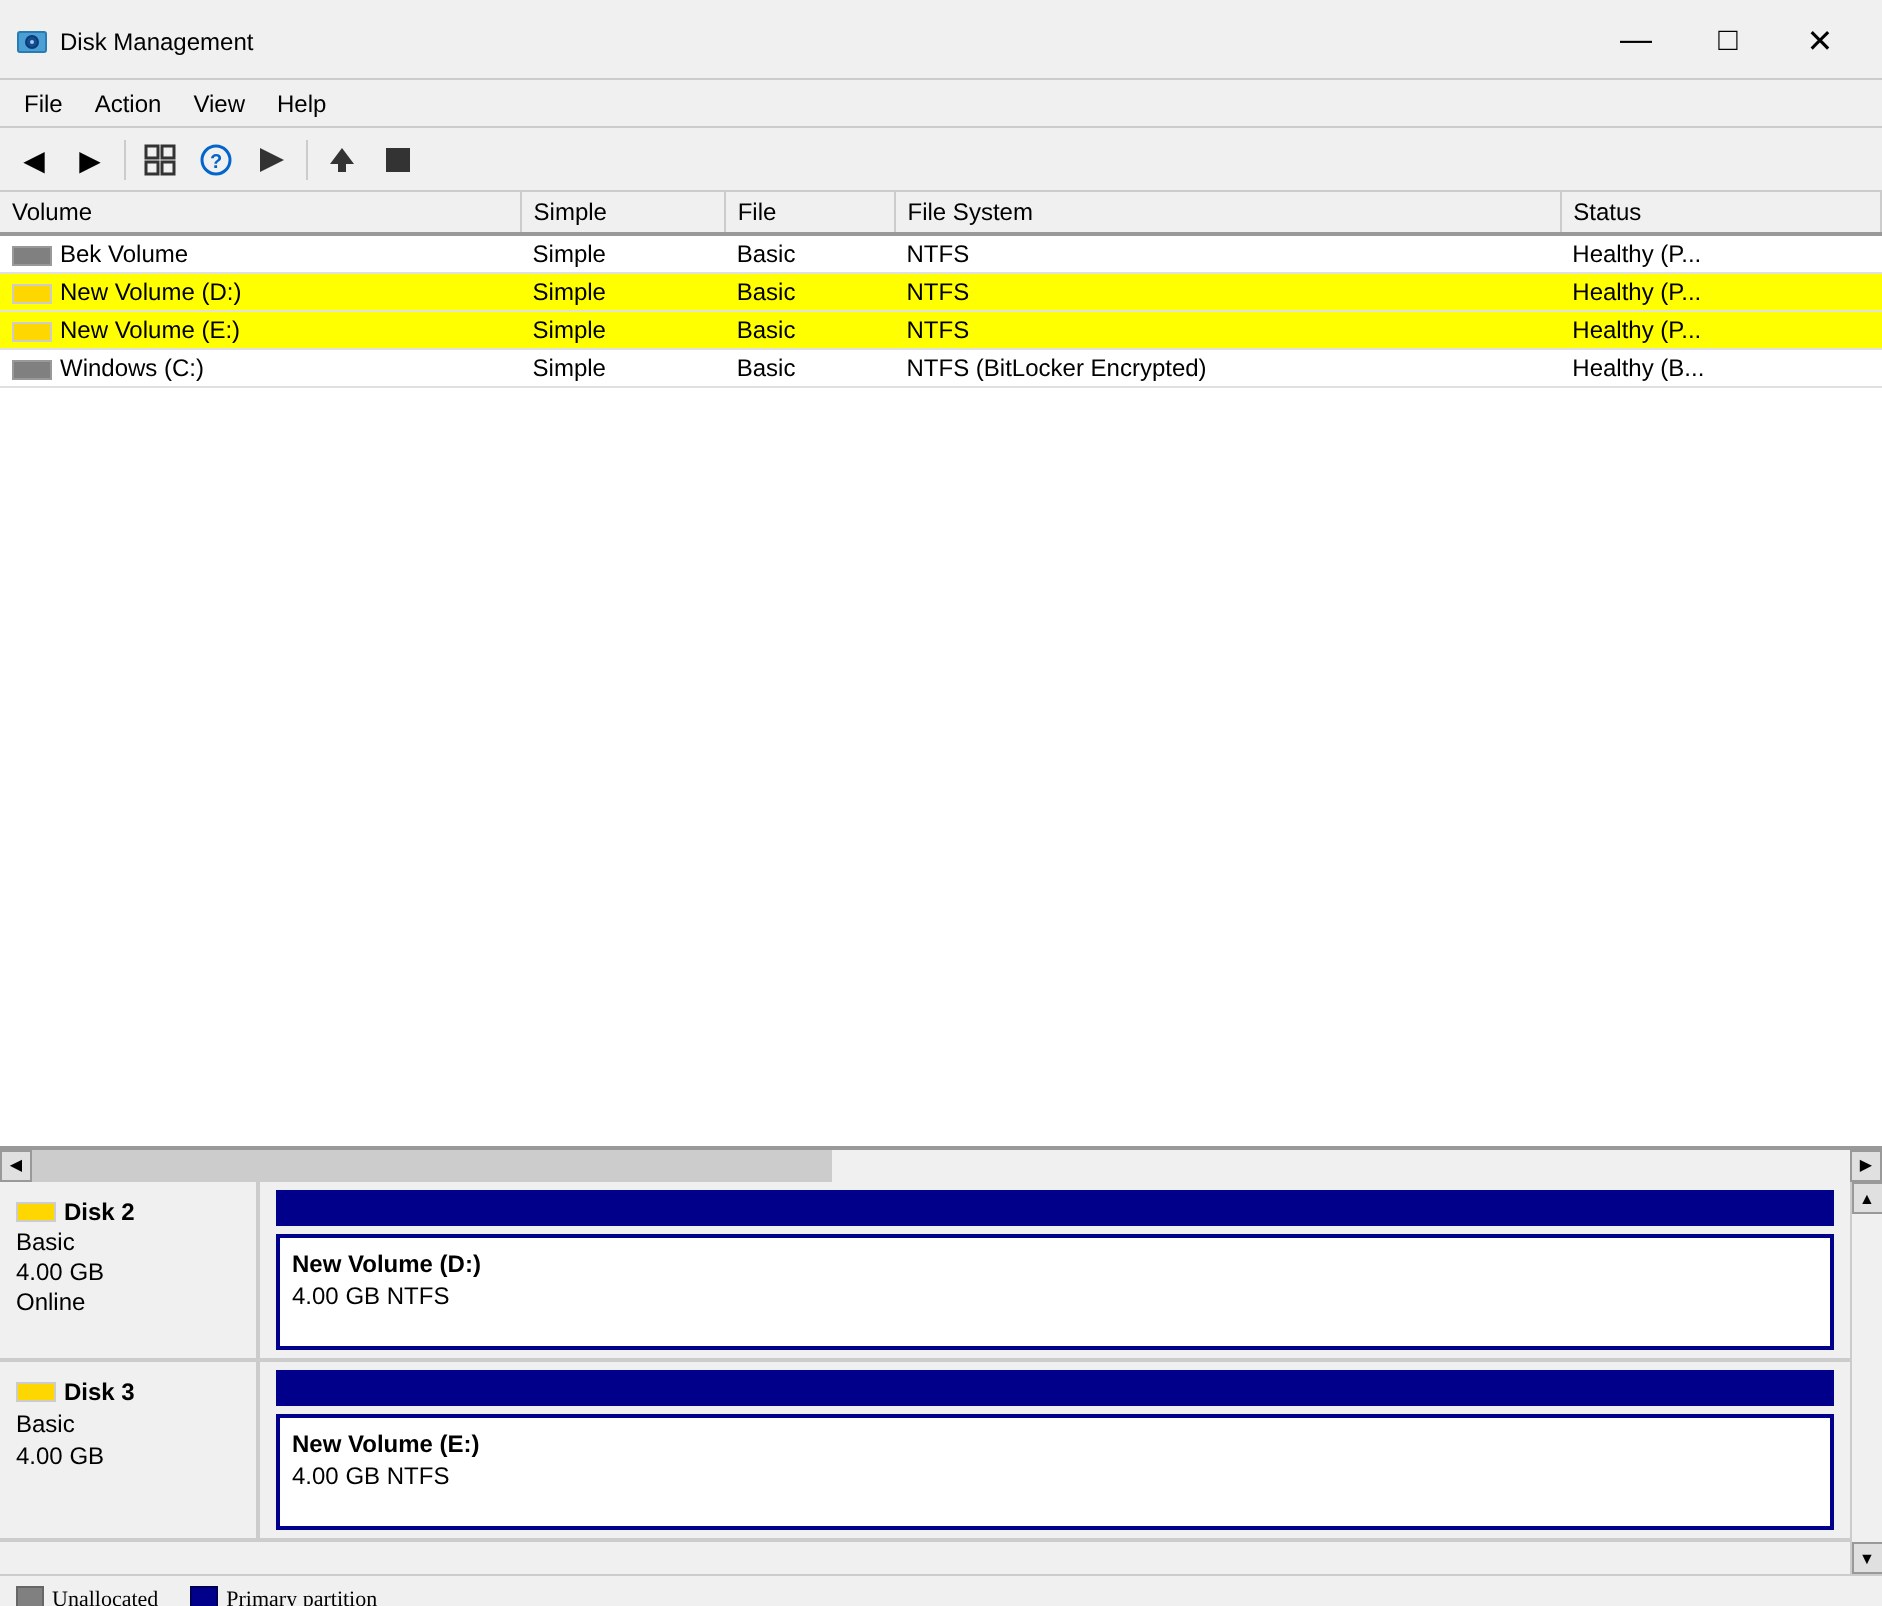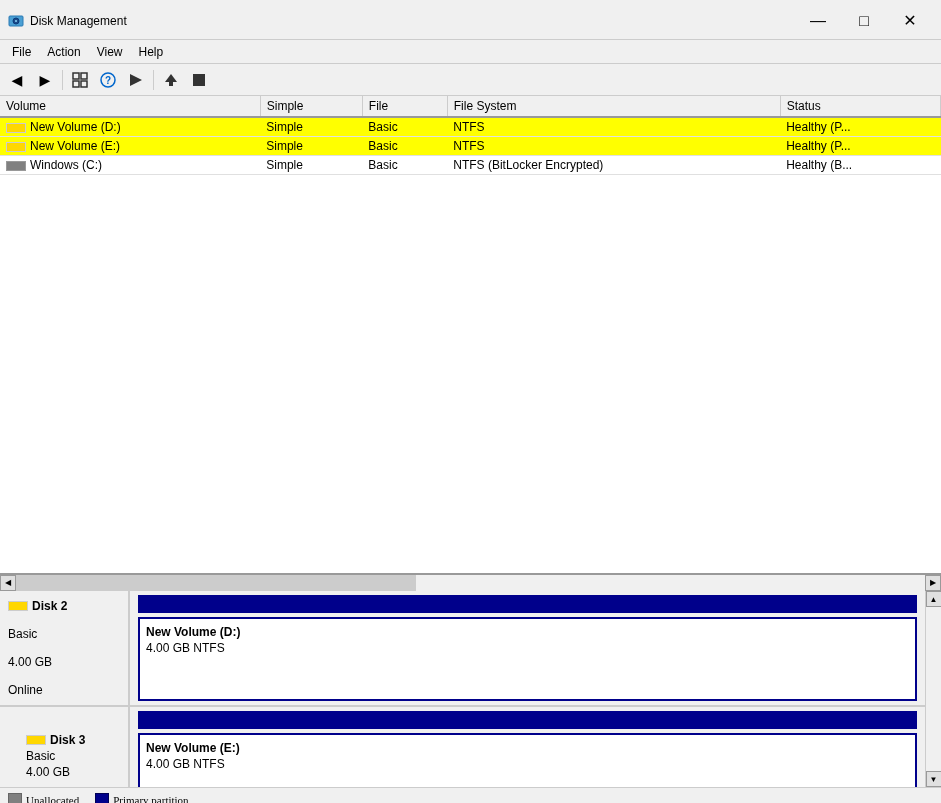--- a/index.html
+++ b/index.html
@@ -132,20 +132,27 @@
       <thead>
         <tr>
           <th>Volume</th>
           <th>Simple</th>
           <th>File</th>
           <th>File System</th>
           <th>Status</th>
         </tr>
       </thead>
       <tbody id="table-body">
+      <tr>
+    <td><span style="display:inline-block;width:20px;height:10px;background:#808080;vertical-align:middle;margin-right:4px;border:1px solid #999;"></span>Bek Volume</td>
+    <td>Simple</td>
+    <td>Basic</td>
+    <td>NTFS</td>
+    <td>Healthy (P...</td>
+  </tr>
           <tr class="highlighted">
     <td><span style="display:inline-block;width:20px;height:10px;background:#ffd700;vertical-align:middle;margin-right:4px;border:1px solid #ccc;"></span>New Volume (D:)</td>
     <td>Simple</td>
     <td>Basic</td>
     <td>NTFS</td>
     <td>Healthy (P...</td>
   </tr>
           <tr class="highlighted">
     <td><span style="display:inline-block;width:20px;height:10px;background:#ffd700;vertical-align:middle;margin-right:4px;border:1px solid #ccc;"></span>New Volume (E:)</td>
     <td>Simple</td>
@@ -169,39 +176,39 @@
     <div style="flex:1;height:16px;background:#f0f0f0;position:relative;">
       <div style="position:absolute;left:0;top:0;width:400px;height:100%;background:#ccc;"></div>
     </div>
     <button style="width:16px;height:16px;border:1px solid #999;background:#e0e0e0;cursor:pointer;font-size:8px;display:flex;align-items:center;justify-content:center;">▶</button>
   </div>
 
   <div style="flex:0 0 220px; background:#f0f0f0; overflow:hidden; display:flex; flex-direction:column; position:relative;">
     <div style="flex:1; overflow-y:auto; display:flex; flex-direction:row;">
       <div style="flex:1;" id="disk-list">
           <div style="display: flex; border-bottom: 2px solid rgb(204, 204, 204); min-height: 90px;">
-    <div style="width:130px;min-width:130px;padding:8px;border-right:2px solid #ccc;background:#f0f0f0;display:flex;flex-direction:column;gap:14px;">
+    <div style="width:130px;min-width:130px;padding:8px;border-right:2px solid #ccc;background:#f0f0f0;display:flex;flex-direction:column;gap:1px;">
       <div style="display:flex;align-items:center;gap:4px;font-weight:bold;">
         <span style="display:inline-block;width:20px;height:10px;background:#ffd700;border:1px solid #ccc;"></span>
         <span>Disk 2</span>
       </div>
       <div>Basic</div>
       <div>4.00 GB</div>
       <div>Online</div>
     </div>
     <div style="flex:1;padding:4px;display:flex;flex-direction:column;">
       <div style="height:18px;background:#00008b;margin:0 4px 4px 4px;"></div>
       <div style="flex:1;border:2px solid #00008b;margin:0 4px;padding:6px;background:white;display:flex;flex-direction:column;gap:2px;">
         <div style="font-weight:bold;font-size:12px;">New Volume  (D:)</div>
         <div style="font-size:12px;">4.00 GB NTFS</div>
       </div>
     </div>
   </div>
           <div style="display: flex; border-bottom: 2px solid rgb(204, 204, 204); min-height: 90px;">
-    <div style="width:130px;min-width:130px;padding:26px;border-right:2px solid #ccc;background:#f0f0f0;display:flex;flex-direction:column;gap:2px;">
+    <div style="width:130px;min-width:130px;padding:8px;border-right:2px solid #ccc;background:#f0f0f0;display:flex;flex-direction:column;gap:2px;">
       <div style="display:flex;align-items:center;gap:4px;font-weight:bold;">
         <span style="display:inline-block;width:20px;height:10px;background:#ffd700;border:1px solid #ccc;"></span>
         <span>Disk 3</span>
       </div>
       <div>Basic</div>
       <div>4.00 GB</div>
       <div></div>
     </div>
     <div style="flex:1;padding:4px;display:flex;flex-direction:column;">
       <div style="height:18px;background:#00008b;margin:0 4px 4px 4px;"></div>

